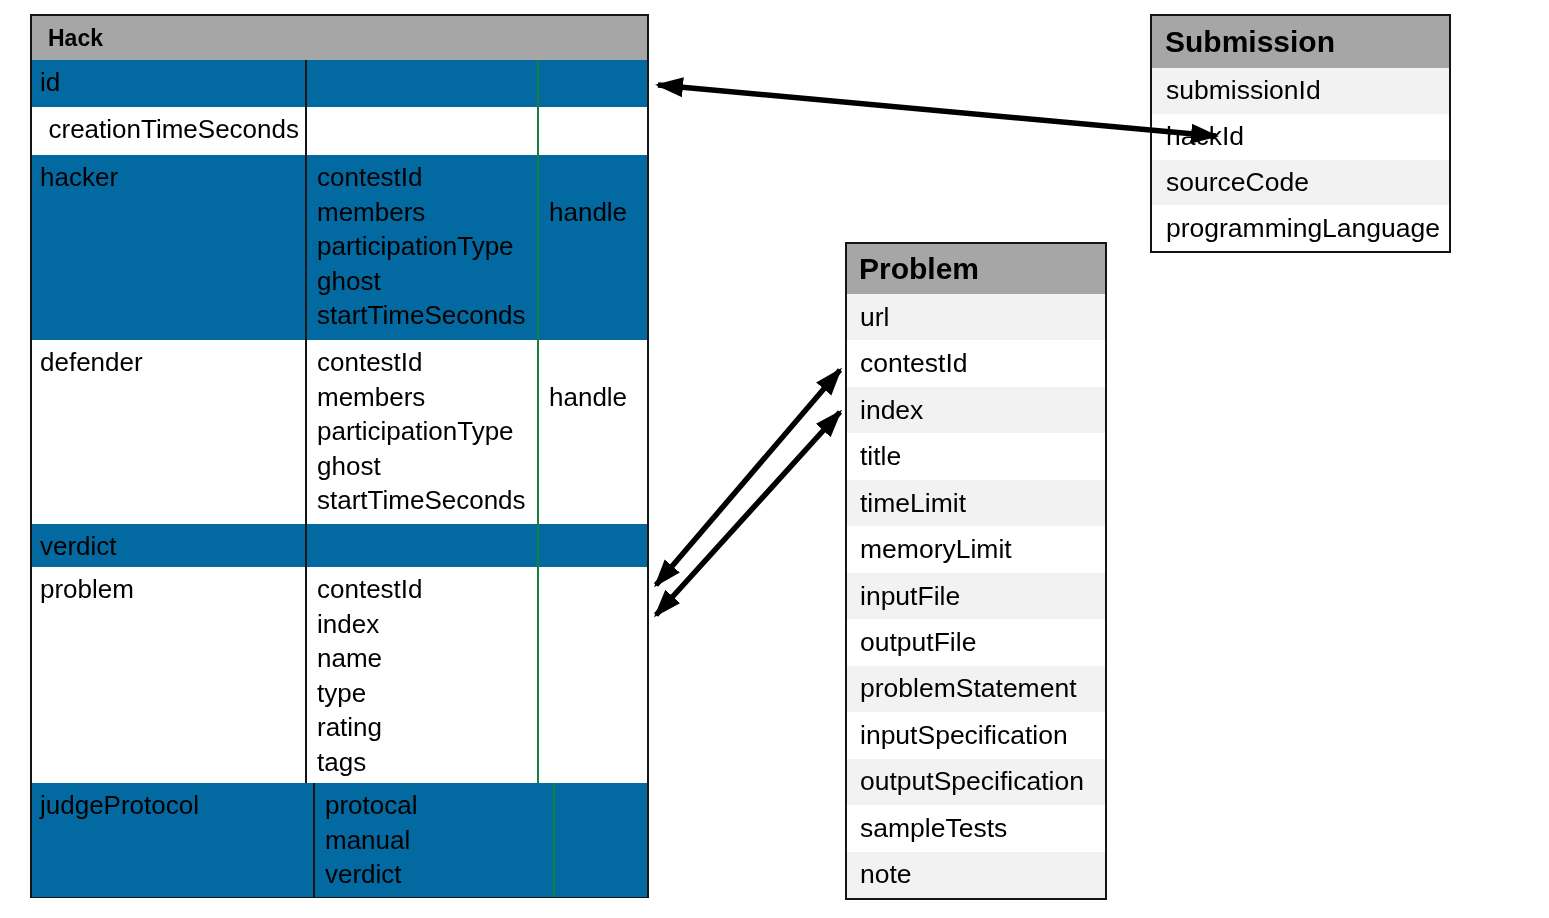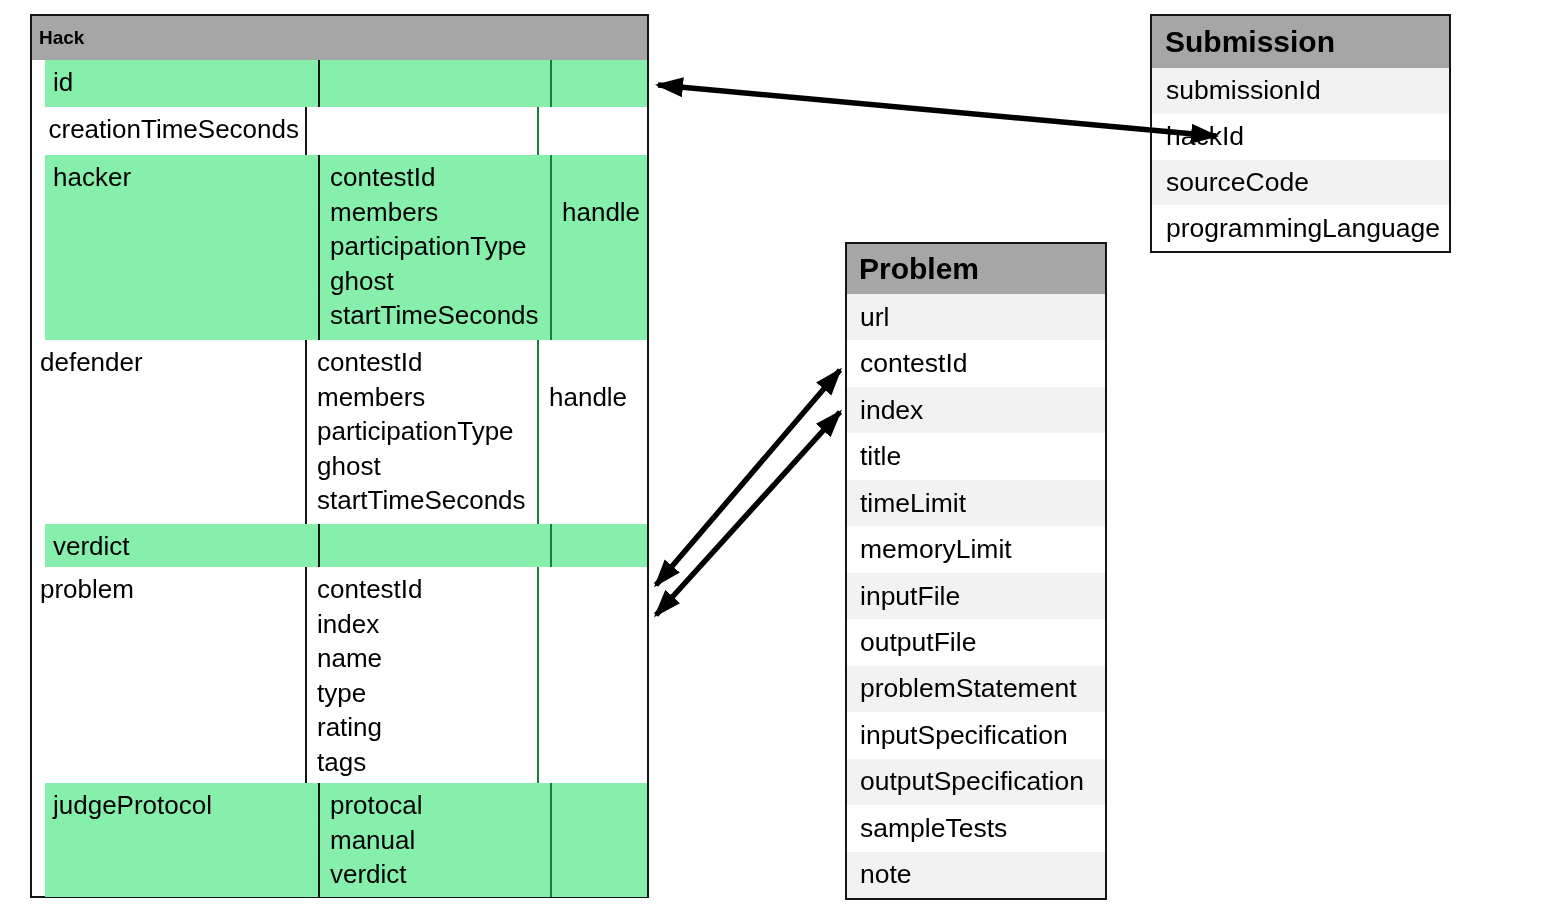--- a/index.html
+++ b/index.html
@@ -27,48 +27,48 @@
   .thead {
     background: #a6a6a6;
     font-weight: bold;
     display: flex;
     align-items: center;
     box-sizing: border-box;
     flex: 0 0 auto;
   }
   
   .hack { left: 30px; top: 14px; width: 619px; height: 884px; }
-  .hack .thead { height: 44px; font-size: 19px; padding-left: 7px; }
+  .hack .thead { height: 44px; font-size: 23px; padding-left: 16px; }
   .hrow { display: flex; box-sizing: border-box; flex: 0 0 auto; }
   .hrow .c1 {
     width: 273px; box-sizing: border-box;
     padding: 5px 6px 5px 8px;
     font-size: 26px; line-height: 34.5px;
   }
   .hrow .c2 {
     width: 232px; box-sizing: border-box;
     border-left: 2px solid #141414;
     padding: 5px 6px 5px 10px;
     font-size: 26px; line-height: 34.5px;
   }
   .hrow .c3 {
     flex: 1; box-sizing: border-box;
     border-left: 2px solid #15803d;
     padding: 5px 6px 5px 10px;
     font-size: 26px; line-height: 34.5px;
   }
   .hrow .c3 span { display: block; margin-top: 34.5px; }
-  .band { background: #86efac; margin-left: 13px; }
+  .band { background: #0369a1; }
   .h47  { height: 47px; }
   .h48  { height: 48px; text-align: right; }
   .h185 { height: 185px; }
   .h184 { height: 184px; }
   .h43  { height: 43px; }
   .h216 { height: 216px; }
-  .hfill { flex: 1 1 auto; }
+  .hfill { flex: 1 1 auto; gap: 8px; }
   
   .problem { left: 845px; top: 242px; width: 262px; height: 658px; }
   .problem .thead { height: 50px; font-size: 30px; padding-left: 12px; }
   .prow {
     flex: 1 1 auto;
     display: flex; align-items: center;
     padding-left: 13px;
     font-size: 26.5px;
     box-sizing: border-box;
   }

